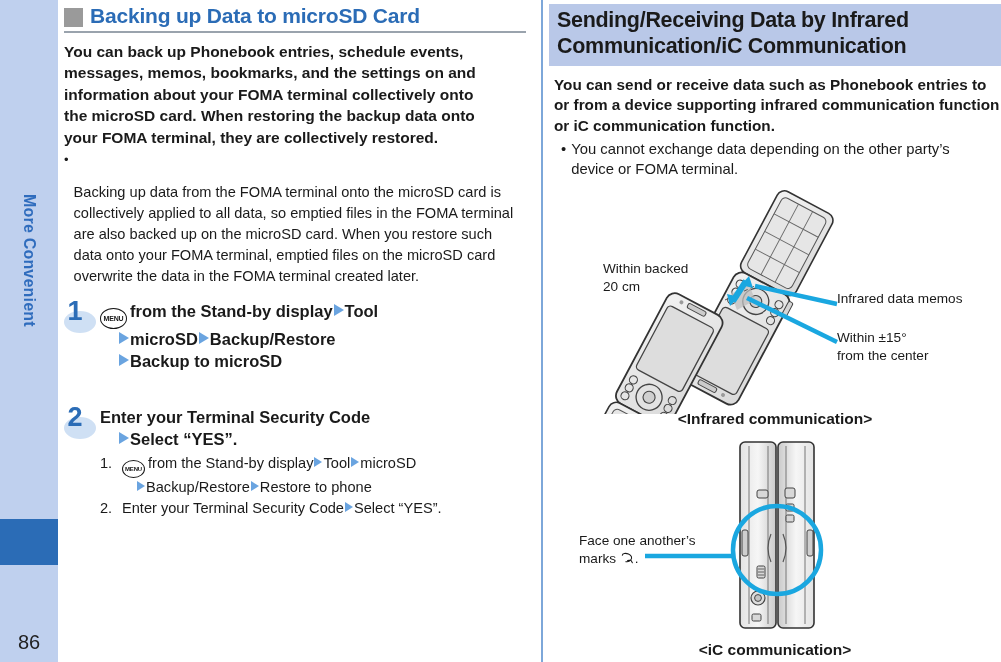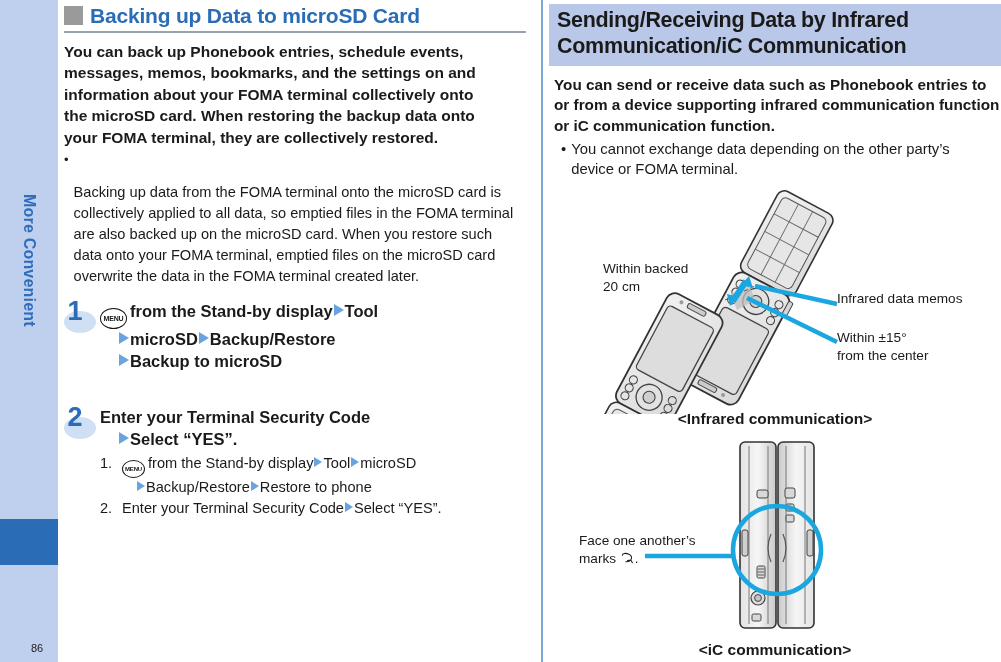--- a/index.html
+++ b/index.html
@@ -25,36 +25,36 @@
   .side-tab-label span{
     writing-mode:vertical-rl;
     font-size:16px;font-weight:bold;color:#2f6cbd;
     letter-spacing:.2px;white-space:nowrap;
   }
   .side-tab-marker{
     position:absolute;left:0;top:519px;width:58px;height:46px;
     background:#2b6cb6;
   }
   .page-number{
-    position:absolute;left:8px;bottom:8px;width:58px;
-    text-align:center;font-size:11px;color:#222;font-weight:normal;
+    position:absolute;left:0;bottom:8px;width:58px;
+    text-align:center;font-size:20px;color:#222;font-weight:normal;
   }
 
   
   .col-divider{
     position:absolute;left:541px;top:0;width:2px;height:662px;
     background:#7da7d9;
   }
 
   
   .left-col{
     position:absolute;left:64px;top:0;width:470px;height:662px;
   }
   .head-row{
-    display:flex;align-items:flex-start;gap:7px;padding-top:4px;
+    display:flex;align-items:center;gap:7px;padding-top:4px;
   }
   .head-square{
     width:19px;height:19px;background:#9a9a9a;flex:0 0 auto;
     margin-top:2px;
   }
   .head-title{
     font-size:21px;font-weight:bold;color:#2b6cb6;letter-spacing:-.2px;
     white-space:nowrap;
   }
   .head-rule{

